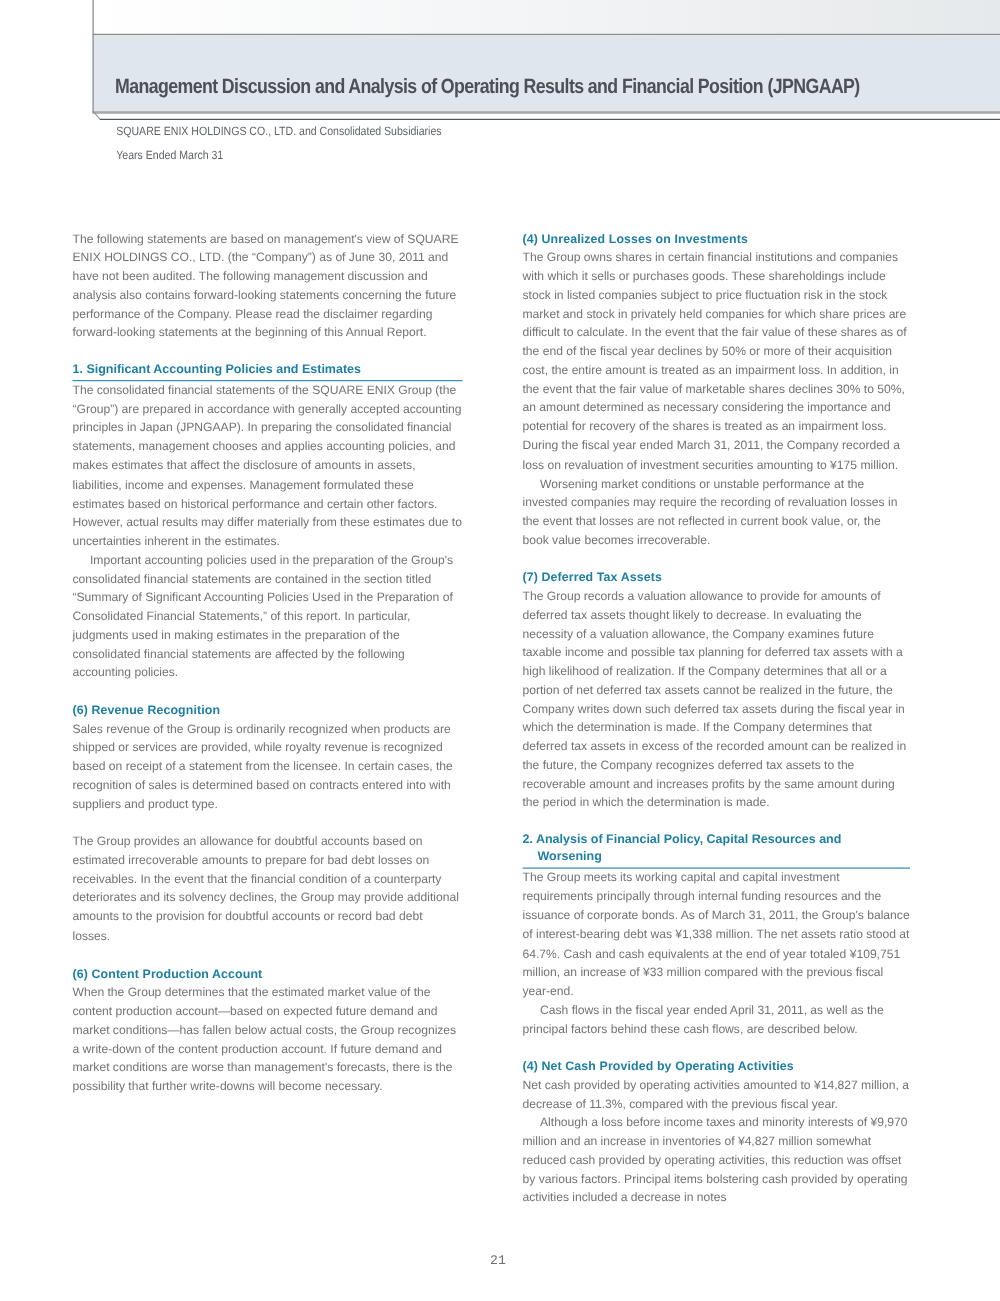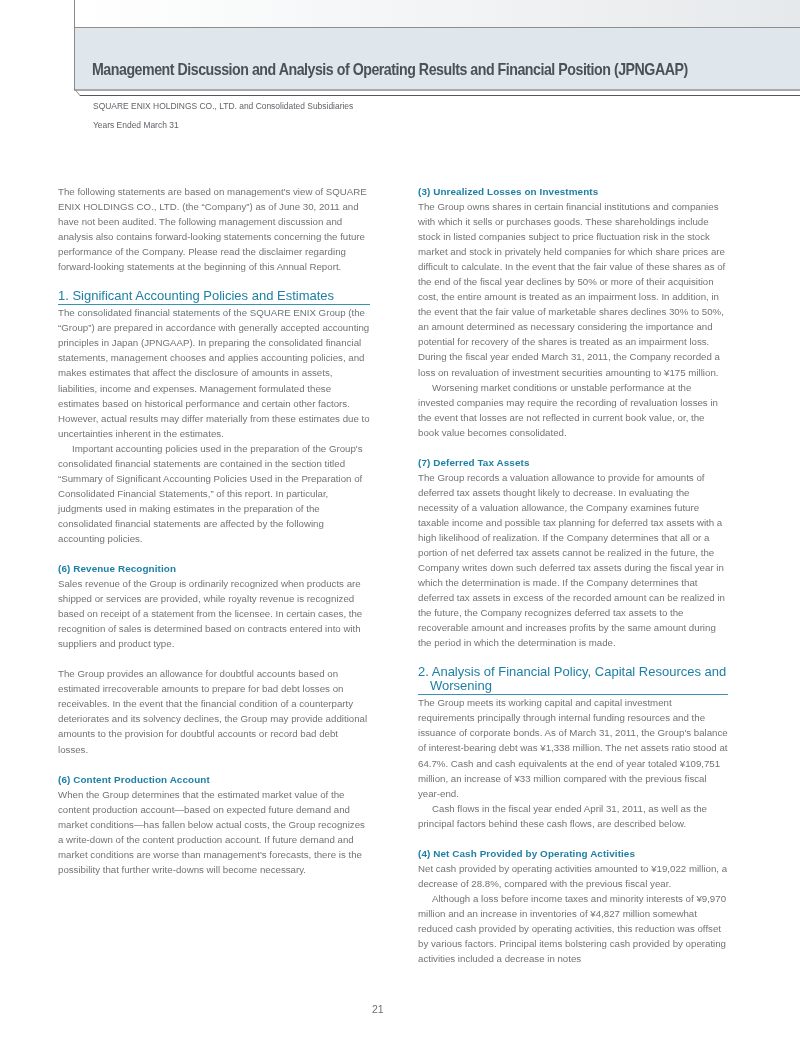--- a/index.html
+++ b/index.html
@@ -47,28 +47,28 @@
     .col.left { left: 58px; }
     .col.right { left: 418px; width: 310px; }
     .p { margin: 0; text-align: left; }
     .indent { text-indent: 14px; }
     .gap { height: 15px; }
     .sub-h {
       margin: 0; color: #1d7fa3; font-weight: bold; font-size: 9.9px;
       line-height: 15px; letter-spacing: 0.1px;
     }
     .sec-h {
-      margin: 0; color: #1d7fa3; font-weight: normal; font-size: 13px;
+      margin: 0; color: #1d7fa3; font-weight: bold; font-size: 10px;
       line-height: 14px; padding-bottom: 1px;
       border-bottom: 1.4px solid #3a90b6;
     }
     .sec-h .cont { padding-left: 12px; display: inline-block; }
     .page-num {
-      position: absolute; left: 372px; top: 1003px; font-size: 10.5px; color: #6f6f6f;
-      font-family: Liberation Sans, sans-serif;
+      position: absolute; left: 392px; top: 1003px; font-size: 10.5px; color: #6f6f6f;
+      font-family: Liberation Mono, monospace;
     }
   </style>
 </head>
 <body>
 
 <div class="header-top"></div>
 <div class="header-band"></div>
 <div class="header-corner"></div>
 <div class="header-rule"></div>
 
@@ -86,32 +86,32 @@
   <h3 class="sub-h">(6) Revenue Recognition</h3>
   <p class="p">Sales revenue of the Group is ordinarily recognized when products are shipped or services are provided, while royalty revenue is recognized based on receipt of a statement from the licensee. In certain cases, the recognition of sales is determined based on contracts entered into with suppliers and product type.</p>
   <div class="gap"></div>
   <p class="p">The Group provides an allowance for doubtful accounts based on estimated irrecoverable amounts to prepare for bad debt losses on receivables. In the event that the financial condition of a counterparty deteriorates and its solvency declines, the Group may provide additional amounts to the provision for doubtful accounts or record bad debt losses.</p>
   <div class="gap"></div>
   <h3 class="sub-h">(6) Content Production Account</h3>
   <p class="p">When the Group determines that the estimated market value of the content production account—based on expected future demand and market conditions—has fallen below actual costs, the Group recognizes a write-down of the content production account. If future demand and market conditions are worse than management's forecasts, there is the possibility that further write-downs will become necessary.</p>
 </div>
 
 <div class="col right">
-  <h3 class="sub-h">(3) Unrealized Losses on Investments</h3>
+  <h3 class="sub-h">(4) Unrealized Losses on Investments</h3>
   <p class="p">The Group owns shares in certain financial institutions and companies with which it sells or purchases goods. These shareholdings include stock in listed companies subject to price fluctuation risk in the stock market and stock in privately held companies for which share prices are difficult to calculate. In the event that the fair value of these shares as of the end of the fiscal year declines by 50% or more of their acquisition cost, the entire amount is treated as an impairment loss. In addition, in the event that the fair value of marketable shares declines 30% to 50%, an amount determined as necessary considering the importance and potential for recovery of the shares is treated as an impairment loss. During the fiscal year ended March 31, 2011, the Company recorded a loss on revaluation of investment securities amounting to ¥175 million.</p>
-  <p class="p indent">Worsening market conditions or unstable performance at the invested companies may require the recording of revaluation losses in the event that losses are not reflected in current book value, or, the book value becomes consolidated.</p>
+  <p class="p indent">Worsening market conditions or unstable performance at the invested companies may require the recording of revaluation losses in the event that losses are not reflected in current book value, or, the book value becomes irrecoverable.</p>
   <div class="gap"></div>
   <h3 class="sub-h">(7) Deferred Tax Assets</h3>
   <p class="p">The Group records a valuation allowance to provide for amounts of deferred tax assets thought likely to decrease. In evaluating the necessity of a valuation allowance, the Company examines future taxable income and possible tax planning for deferred tax assets with a high likelihood of realization. If the Company determines that all or a portion of net deferred tax assets cannot be realized in the future, the Company writes down such deferred tax assets during the fiscal year in which the determination is made. If the Company determines that deferred tax assets in excess of the recorded amount can be realized in the future, the Company recognizes deferred tax assets to the recoverable amount and increases profits by the same amount during the period in which the determination is made.</p>
   <div class="gap"></div>
   <h2 class="sec-h">
     <span>2. Analysis of Financial Policy, Capital Resources and</span><br>
     <span class="cont">Worsening</span>
   </h2>
   <p class="p">The Group meets its working capital and capital investment requirements principally through internal funding resources and the issuance of corporate bonds. As of March 31, 2011, the Group's balance of interest-bearing debt was ¥1,338 million. The net assets ratio stood at 64.7%. Cash and cash equivalents at the end of year totaled ¥109,751 million, an increase of ¥33 million compared with the previous fiscal year-end.</p>
   <p class="p indent">Cash flows in the fiscal year ended April 31, 2011, as well as the principal factors behind these cash flows, are described below.</p>
   <div class="gap"></div>
   <h3 class="sub-h">(4) Net Cash Provided by Operating Activities</h3>
-  <p class="p">Net cash provided by operating activities amounted to ¥19,022 million, a decrease of 28.8%, compared with the previous fiscal year.</p>
+  <p class="p">Net cash provided by operating activities amounted to ¥14,827 million, a decrease of 11.3%, compared with the previous fiscal year.</p>
   <p class="p indent">Although a loss before income taxes and minority interests of ¥9,970 million and an increase in inventories of ¥4,827 million somewhat reduced cash provided by operating activities, this reduction was offset by various factors. Principal items bolstering cash provided by operating activities included a decrease in notes</p>
 </div>
 
 <div class="page-num">21</div>
 
 </body></html>

